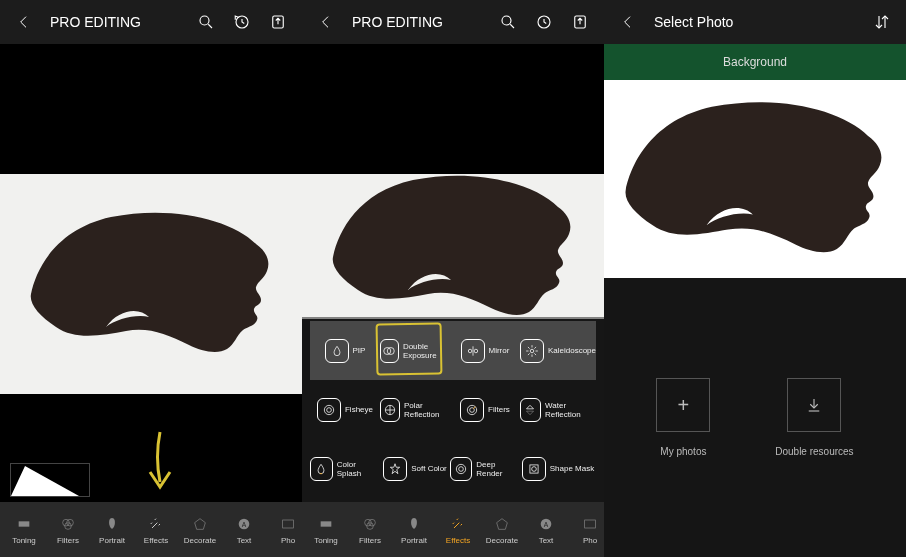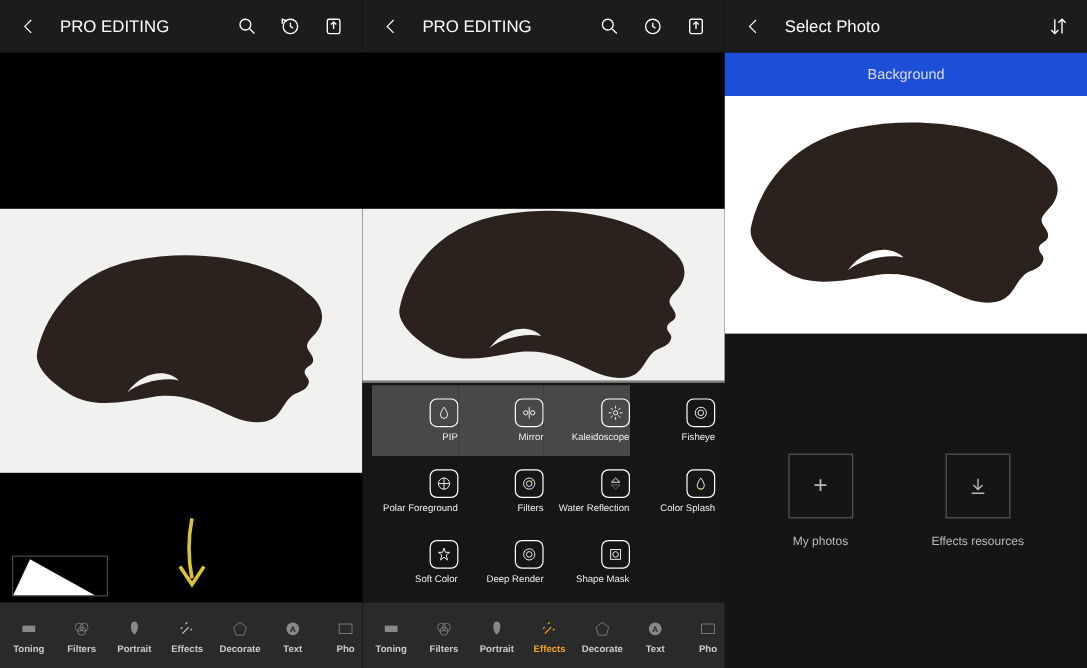--- a/index.html
+++ b/index.html
@@ -18,32 +18,32 @@
 .black-spacer { height: 130px; background:#000; }
 .image-strip { height: 220px; background:#f1f1ef; display:flex; align-items:center; justify-content:center; position:relative; }
 .silhouette { width: 260px; height: 180px; }
 
 .histogram { position:absolute; bottom:60px; left:10px; width:80px; height:34px; border:1px solid #444; }
 .histogram::before { content:''; position:absolute; bottom:0; left:0; width:0; height:0; border-left:14px solid transparent; border-right:54px solid transparent; border-bottom:30px solid #fff; }
 
 .arrow-annotation { position:absolute; bottom:60px; left:135px; width:50px; height:70px; pointer-events:none; }
 
 .bottom-nav { position:absolute; bottom:0; left:0; right:0; height:55px; background:#2a2a2a; display:flex; align-items:center; padding:0 2px; overflow:hidden; }
-.nav-item { flex:0 0 44px; display:flex; flex-direction:column; align-items:center; gap:3px; color:#ccc; font-size:8px;font-weight:bold; }
+.nav-item { flex:0 0 44px; display:flex; flex-direction:column; align-items:center; gap:3px; color:#ccc; font-size:8px; }
 .nav-item.active { color:#f5a623; }
 .nav-item .nav-icon { width:18px; height:18px; display:flex; align-items:center; justify-content:center; }
 
 .effects-grid { position:absolute; bottom:55px; left:0; right:0; background:rgba(40,40,40,0.55); display:grid; grid-template-columns:repeat(4,1fr); grid-template-rows:repeat(3,1fr); height:185px; padding:4px 8px; }
 .effects-row1 { background:rgba(90,90,90,0.75); }
-.effect-cell { display:flex; flex-direction:column; align-items:flex-end; justify-content:center; gap:4px; color:#eee; font-size:8px; position:relative; }
+.effect-cell { display:flex; flex-direction:row; align-items:center; justify-content:center; gap:4px; color:#eee; font-size:8px; position:relative; }
 .effect-cell .eff-icon { width:24px; height:24px; border:1.3px solid #fff; border-radius:6px; display:flex; align-items:center; justify-content:center; }
 .effect-cell .eff-icon svg { stroke:#fff; fill:none; stroke-width:1.3; }
 .hand-box { position:absolute; border:2px solid #d9c233; border-radius:4px; width:66px; height:52px; top:2px; left:-4px; transform:rotate(-1deg); pointer-events:none; }
 
-.section-header { height:36px; background:#1d4ed8; color:#ddd; font-size:12px; display:flex; align-items:center; justify-content:center; position:relative; }
+.section-header { height:36px; background:#14532d; color:#ddd; font-size:12px; display:flex; align-items:center; justify-content:center; position:relative; }
 .section-header .close-x { position:absolute; right:12px; color:#ddd; }
 
 .select-image { background:#fff; flex:0 0 198px; display:flex; align-items:center; justify-content:center; }
 
 .fg-options { flex:1; display:flex; align-items:center; justify-content:space-around; padding:0 20px; }
 .fg-opt { display:flex; flex-direction:column; align-items:center; gap:14px; color:#bbb; font-size:10px; }
 .fg-opt .box { width:54px; height:54px; border:1px solid #555; display:flex; align-items:center; justify-content:center; font-size:20px; color:#bbb; }
 
 svg { display:block; }
 </style>
@@ -201,20 +201,30 @@
   </div>
 
   <div class="effects-grid">
     <div class="effect-cell effects-row1">
         <div class="eff-icon">
           <svg width="14" height="14" viewBox="0 0 24 24">
             <path d="M12 4 C9 8 7 12 7 15 A5 5 0 0 0 17 15 C17 12 15 8 12 4 Z"></path>
           </svg>
         </div>
         <span>PIP</span>
+      </div>
+    <div class="effect-cell effects-row1">
+      <div class="hand-box"></div>
+      <div class="eff-icon">
+          <svg width="14" height="14" viewBox="0 0 24 24">
+            <circle cx="9" cy="12" r="6"></circle>
+            <circle cx="15" cy="12" r="6"></circle>
+          </svg>
+        </div>
+        <span>Double Exposure</span>
       </div>
     <div class="effect-cell effects-row1">
         <div class="eff-icon">
           <svg width="14" height="14" viewBox="0 0 24 24">
             <circle cx="7" cy="12" r="3"></circle>
             <line x1="12" y1="4" x2="12" y2="20"></line>
             <circle cx="17" cy="12" r="3"></circle>
           </svg>
         </div>
         <span>Mirror</span>
@@ -246,21 +256,21 @@
         <span>Fisheye</span>
       </div>
     <div class="effect-cell">
         <div class="eff-icon">
           <svg width="14" height="14" viewBox="0 0 24 24">
             <circle cx="12" cy="12" r="8"></circle>
             <line x1="12" y1="4" x2="12" y2="20"></line>
             <line x1="4" y1="12" x2="20" y2="12"></line>
           </svg>
         </div>
-        <span>Polar Foreground</span>
+        <span>Polar Reflection</span>
       </div>
     <div class="effect-cell">
         <div class="eff-icon">
           <svg width="14" height="14" viewBox="0 0 24 24">
             <circle cx="12" cy="12" r="8"></circle>
             <circle cx="12" cy="12" r="4"></circle>
             <path d="M18 6 L14 10" stroke="#f5a623"></path>
           </svg>
         </div>
         <span>Filters</span>
@@ -406,16 +416,16 @@
       <span>My photos</span>
     </div>
     <div class="fg-opt">
       <div class="box">
         <svg width="18" height="18" viewBox="0 0 24 24" stroke="#bbb" fill="none" stroke-width="1.5">
             <line x1="12" y1="4" x2="12" y2="16"></line>
             <polyline points="7 11 12 16 17 11"></polyline>
             <line x1="5" y1="20" x2="19" y2="20"></line>
           </svg>
       </div>
-      <span>Effects resources</span>
+      <span>Double resources</span>
     </div>
   </div>
 </div>
 
 </body></html>

